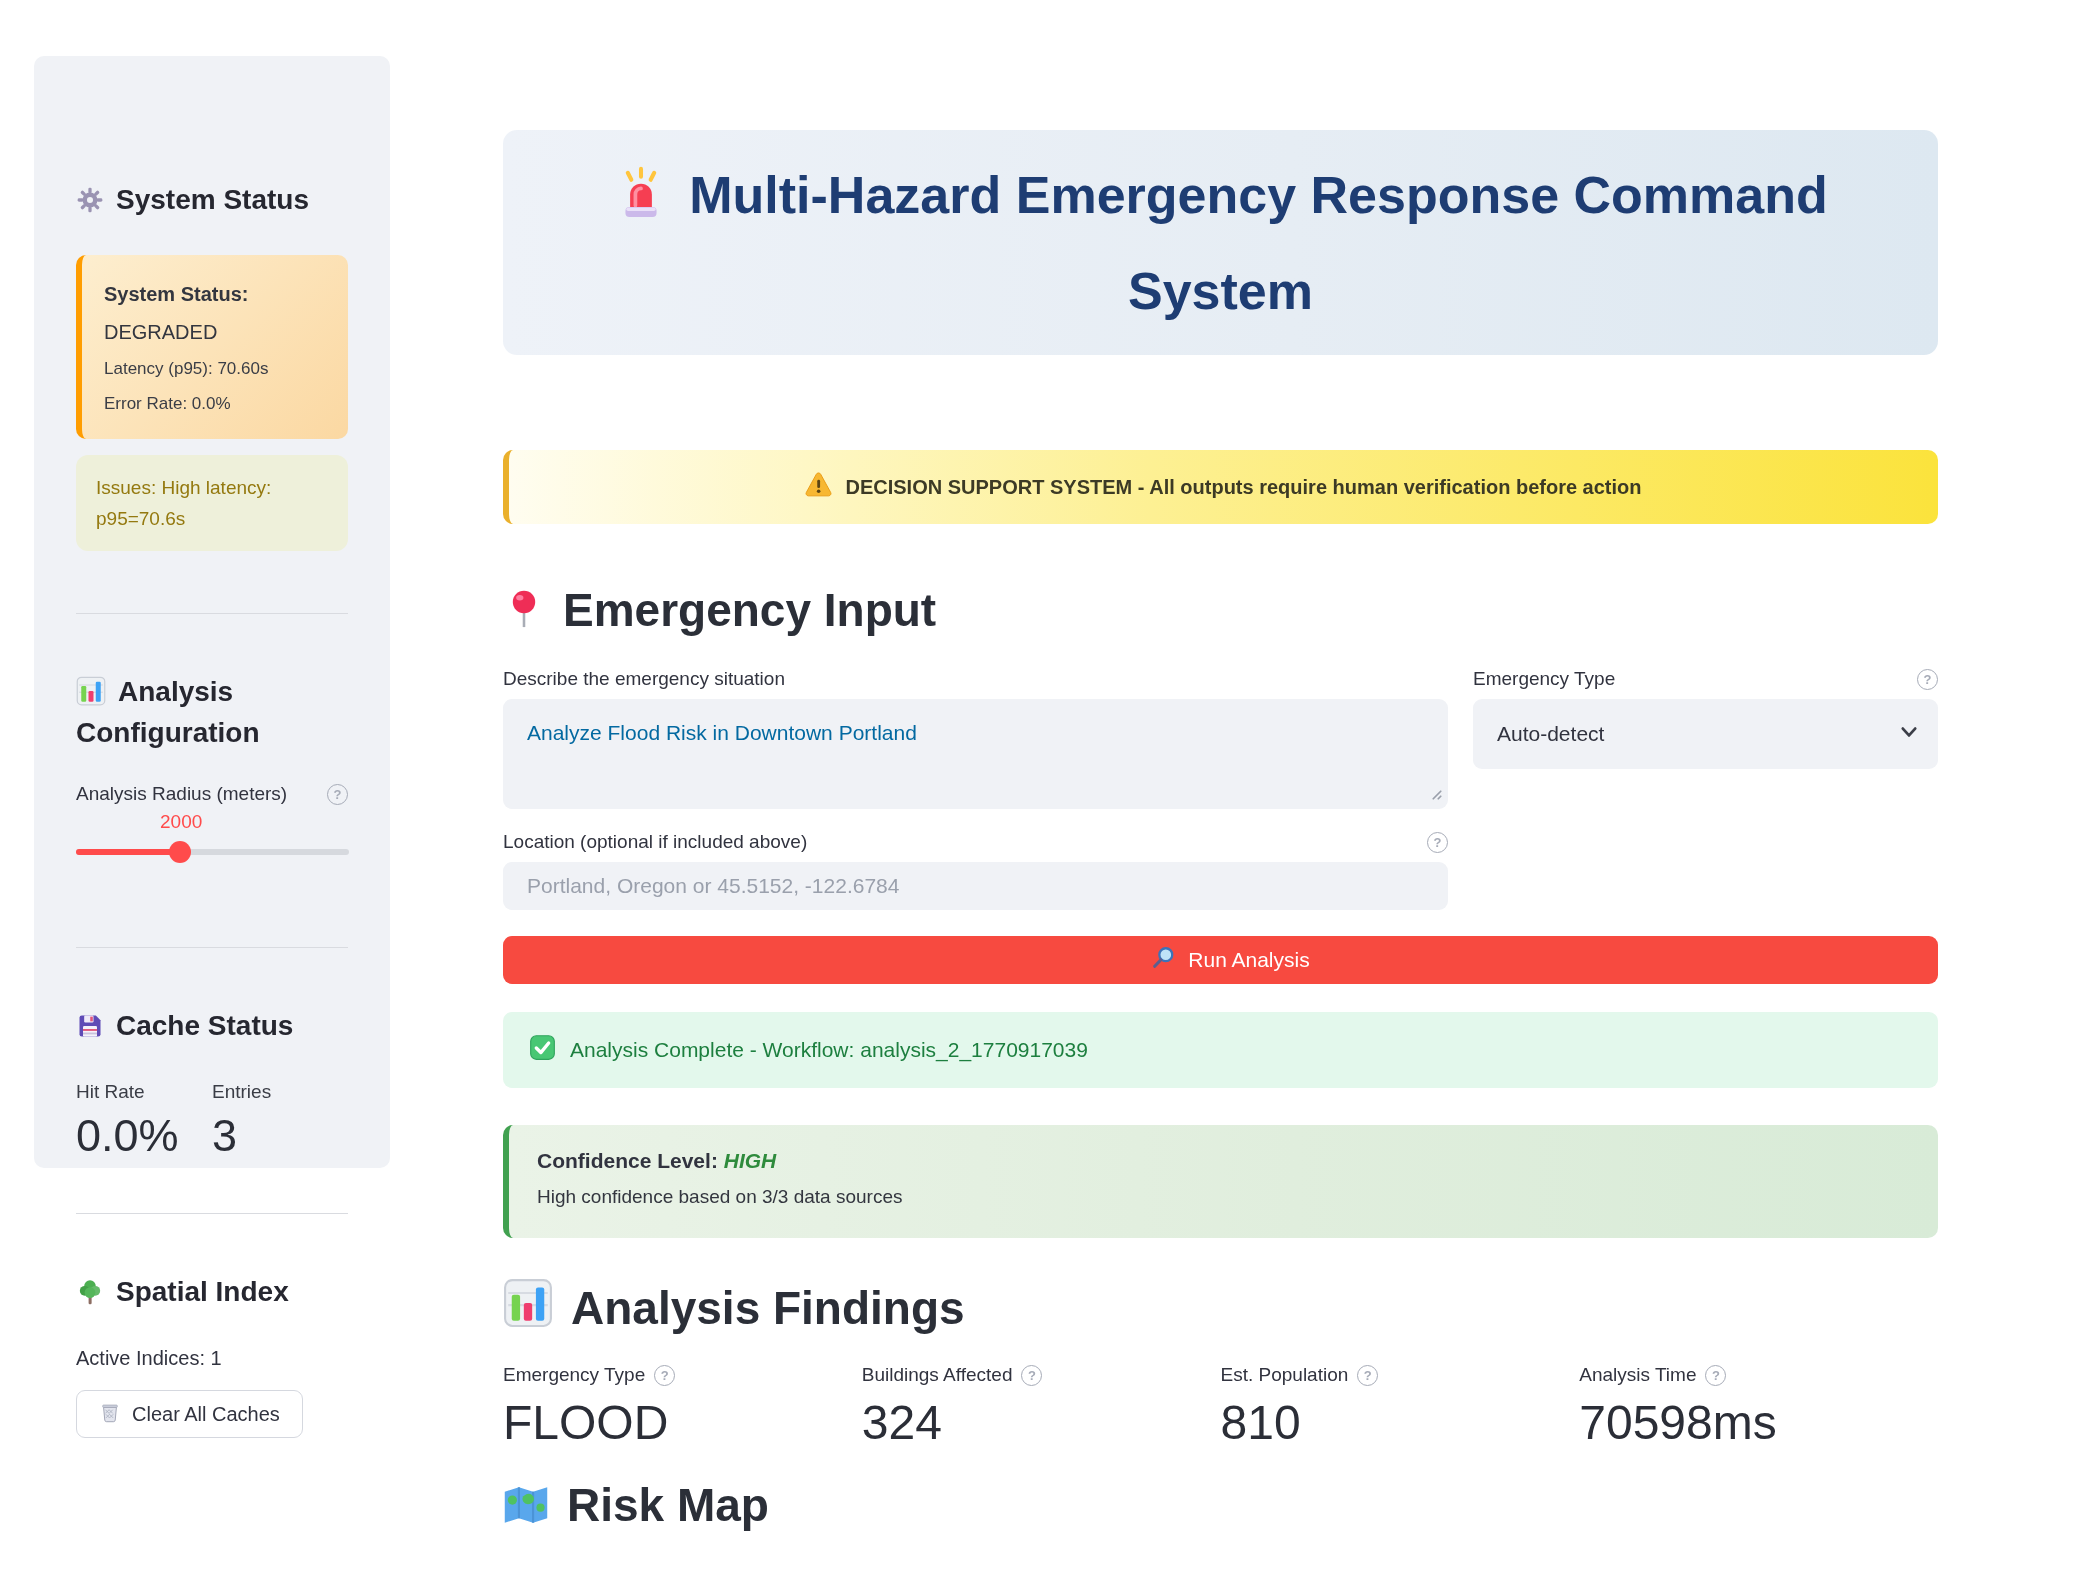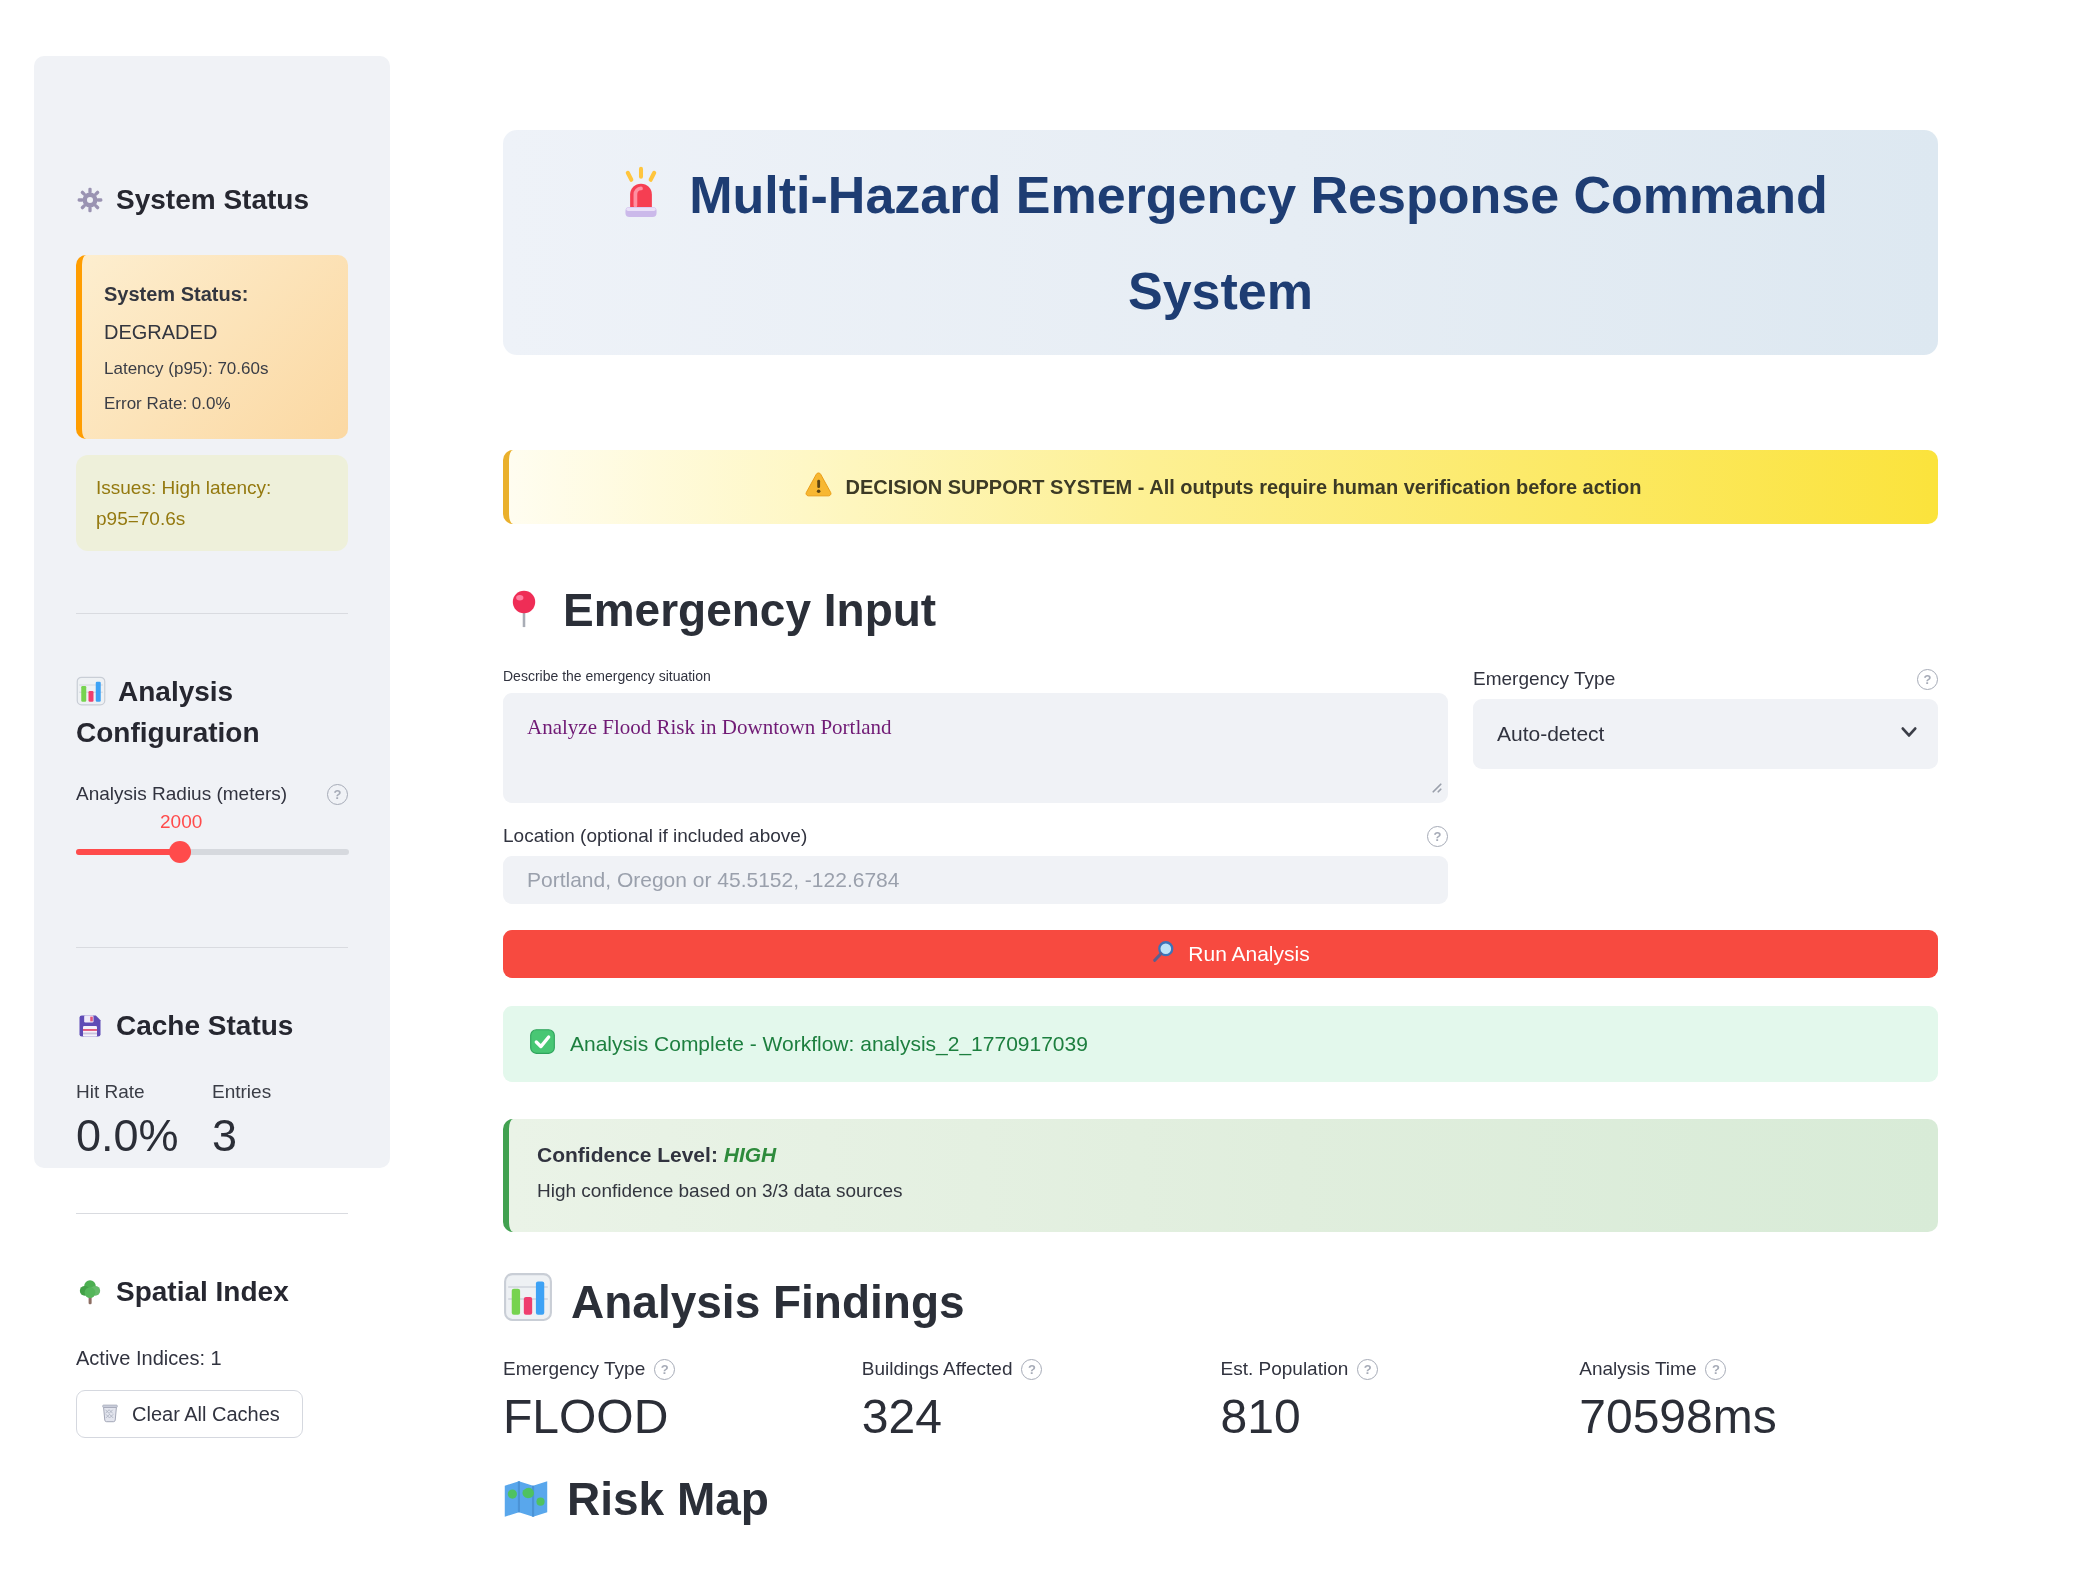--- a/index.html
+++ b/index.html
@@ -77,26 +77,26 @@
     height: 74px; border-radius: 10px; border-left: 6px solid #eab02c;
     background: linear-gradient(90deg, #fffdf0 0%, #fdf093 45%, #fbe33c 100%);
     display: flex; align-items: center; justify-content: center; gap: 13px;
     font-size: 20px; font-weight: 700; color: #3c3a25; margin-bottom: 58px;
   }
   .main-h { font-size: 46px; line-height: 56px; font-weight: 700; color: #2b2f38; margin-bottom: 26px; }
   .main-h .ic { margin-right: 18px; vertical-align: -4px; }
   .form-row { display: flex; gap: 25px; }
   .col-left { width: 945px; }
   .col-right { width: 465px; }
-  .field-label { font-size: 14px; color: #31333f; margin-bottom: 9px; }
+  .field-label { font-size: 19px; color: #31333f; margin-bottom: 9px; }
   .field-label-row { display: flex; justify-content: space-between; align-items: center;
                      font-size: 19px; color: #31333f; margin-bottom: 9px; }
   .textarea {
     position: relative; height: 110px; background: #f0f2f6; border-radius: 9px;
-    padding: 22px 24px; font-size: 21px; color: #701a75; cursor: text; font-family: Liberation Serif, serif;
+    padding: 22px 24px; font-size: 21px; color: #0369a1; cursor: text;
   }
   .resize-handle { position: absolute; right: 6px; bottom: 4px; }
   .selectbox {
     height: 70px; background: #f0f2f6; border-radius: 9px;
     display: flex; align-items: center; justify-content: space-between;
     padding: 0 18px 0 24px; font-size: 21px; color: #31333f; cursor: pointer;
   }
   .loc-label { width: 945px; margin-top: 22px; }
   .loc-input {
     display: block; width: 945px; height: 48px; background: #f0f2f6; border: none;

